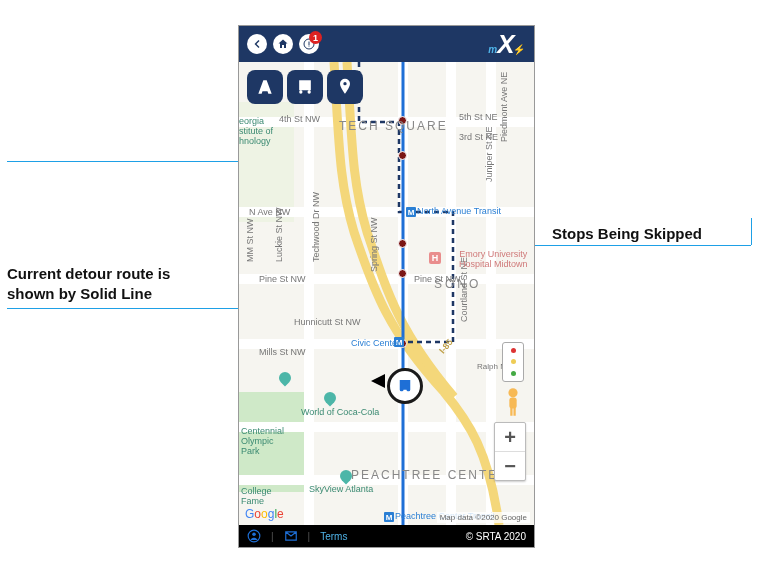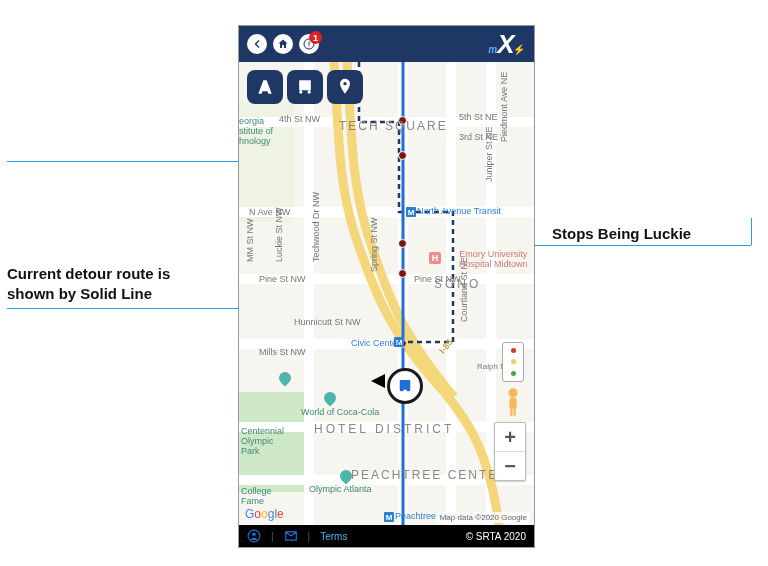--- a/index.html
+++ b/index.html
@@ -105,21 +105,21 @@
 </head>
 <body>
 
 <div class="canvas">
 
   <div class="ann-line" style="left:7px;top:161px;width:342px;"></div>
 
   <div class="anno" style="left:7px;top:264px;width:210px;">Current detour route is shown by Solid Line</div>
   <div class="ann-line" style="left:7px;top:308px;width:390px;"></div>
 
-  <div class="anno" style="left:552px;top:224px;">Stops Being Luckie</div>
+  <div class="anno" style="left:552px;top:224px;">Stops Being Skipped</div>
   <div class="ann-line left-arrow" style="left:466px;top:245px;width:285px;"></div>
   <div class="ann-v" style="left:751px;top:218px;height:27px;"></div>
 
   <div class="phone">
 
     <div class="topbar">
       <div class="topbar-left">
         <div class="circ">
           <svg viewBox="0 0 24 24">
               <path d="M15 4l-8 8 8 8 2-2-6-6 6-6z"></path>
@@ -190,21 +190,20 @@
       <div class="stop" style="left:159px;top:277px;"></div>
 
       
       <div class="metro" style="left:167px;top:145px;">M</div>
       <div class="metro" style="left:155px;top:275px;">M</div>
       <div class="metro" style="left:145px;top:450px;">M</div>
 
       
       <div class="maplabel big" style="left:100px;top:57px;text-align:center;">TECH SQUARE</div>
       <div class="maplabel big" style="left:195px;top:215px;letter-spacing:3px;">SONO</div>
-      <div class="maplabel big" style="left:75px;top:360px;letter-spacing:3px;">HOTEL DISTRICT</div>
       <div class="maplabel big" style="left:112px;top:405px;line-height:1.4;text-align:center;">PEACHTREE CENTER</div>
 
       <div class="maplabel" style="left:40px;top:52px;">4th St NW</div>
       <div class="maplabel" style="left:10px;top:145px;">N Ave NW</div>
       <div class="maplabel" style="left:20px;top:212px;">Pine St NW</div>
       <div class="maplabel" style="left:175px;top:212px;">Pine St NW</div>
       <div class="maplabel" style="left:55px;top:255px;">Hunnicutt St NW</div>
       <div class="maplabel" style="left:20px;top:285px;">Mills St NW</div>
       <div class="maplabel" style="left:220px;top:37px;margin-top:13px;">5th St NE</div>
       <div class="maplabel" style="left:220px;top:70px;">3rd St NE</div>
@@ -225,21 +224,21 @@
       <div class="poi" style="left:0;top:55px;white-space:pre;line-height:1.1;">eorgia
 stitute of
 hnology</div>
       <div class="poi-pin" style="left:85px;top:330px;"></div>
       <div class="poi" style="left:62px;top:345px;">World of Coca-Cola</div>
       <div class="poi-pin" style="left:40px;top:310px;"></div>
       <div class="poi" style="left:2px;top:365px;white-space:pre;line-height:1.1;">Centennial
 Olympic
 Park</div>
       <div class="poi-pin" style="left:101px;top:408px;"></div>
-      <div class="poi" style="left:70px;top:422px;">Olympic Atlanta</div>
+      <div class="poi" style="left:70px;top:422px;">SkyView Atlanta</div>
       <div class="poi" style="left:2px;top:425px;white-space:pre;line-height:1.1;">College
 Fame</div>
       <div class="hosp-icon" style="left:190px;top:190px;">H</div>
       <div class="hosp" style="left:220px;top:188px;white-space:pre;line-height:1.1;text-align:center;">Emory University
 Hospital Midtown</div>
 
       
       <div class="toolbox">
         <div class="tbtn">
           <svg viewBox="0 0 24 24">

